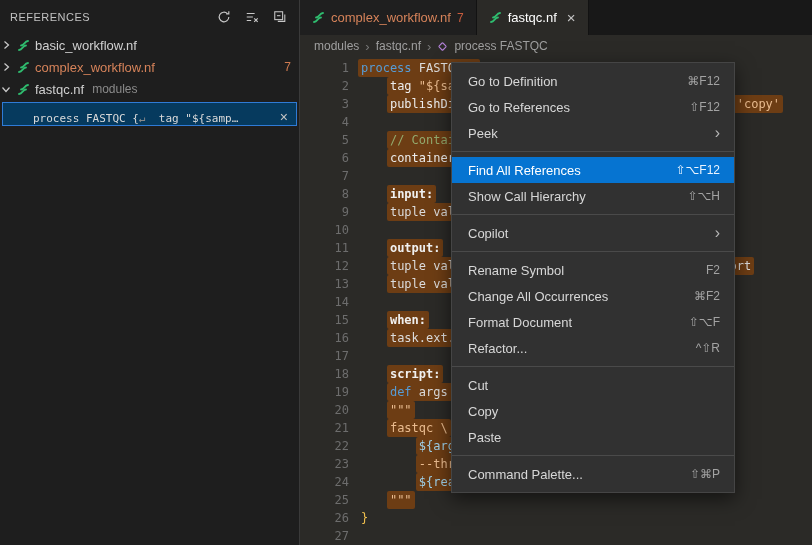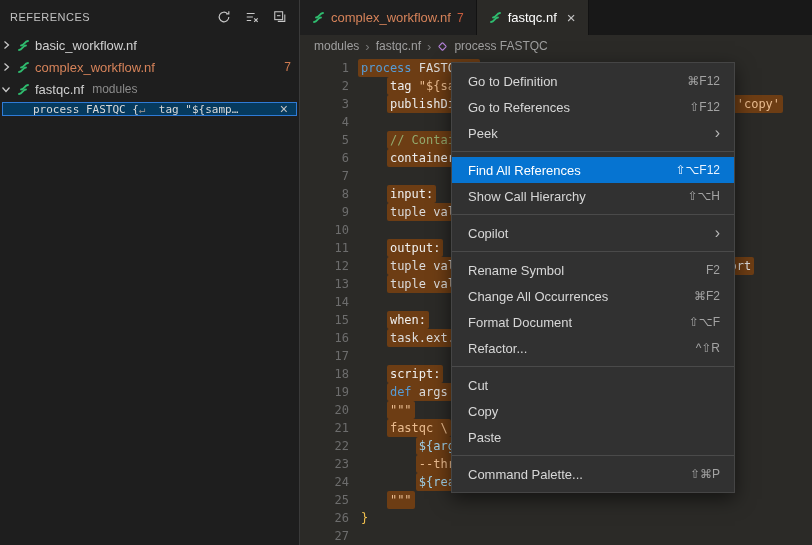--- a/index.html
+++ b/index.html
@@ -13,21 +13,21 @@
   .sb-actions{margin-left:auto;display:flex;gap:10px;align-items:center}
   .sb-action{width:18px;height:18px;display:flex;align-items:center;justify-content:center;border-radius:4px;cursor:pointer}
   .sb-summary{padding:2px 10px 10px;font-size:13px;color:#dadada}
   .tree-row{height:22px;display:flex;align-items:center;padding:0 0;font-size:13px;gap:5px;cursor:pointer}
   .twistie{width:12px;display:flex;justify-content:center;flex:none}
   .nf-icon{display:flex;flex:none}
   .file-label{color:#d0d0d0;white-space:nowrap}
   .file-label.modified{color:#d6835a}
   .file-desc{color:#8b8b8b;font-size:12px;margin-left:3px}
   .row-badge{margin-left:auto;color:#ce7a50;font-size:12px;padding-right:8px}
-  .ref-row{margin:2px 2px 0;height:14px;display:flex;align-items:center;background:#063a5e;border:1px solid #2f7bd6;padding:0 8px 0 30px;font-family:"DejaVu Sans Mono",monospace;font-size:11px;color:#dadada}
+  .ref-row{margin:2px 2px 0;height:24px;display:flex;align-items:flex-end;background:#063a5e;border:1px solid #2f7bd6;padding:0 8px 0 30px;font-family:"DejaVu Sans Mono",monospace;font-size:11px;color:#dadada}
   .ref-row span{white-space:pre}
   .ref-return{color:#8a8a8a}
   .ref-close{margin-left:auto;color:#c5c5c5;font-size:14px;font-family:"Liberation Sans",sans-serif;cursor:pointer}
 
   
   .tabbar{position:absolute;left:300px;top:0;width:512px;height:35px;background:#181818;display:flex}
   .tab{display:flex;align-items:center;gap:6px;padding:0 12px;font-size:13px;background:#1f1f1f;border-right:1px solid #121212;color:#9d9d9d;cursor:pointer}
   .tab.active{background:#2b2a27;color:#fff}
   .tab-label{white-space:nowrap;color:#b5b5b5}
   .tab.active .tab-label{color:#fff}
@@ -40,21 +40,21 @@
   .bc-sep{color:#787878;font-size:13px}
   .bc-item{cursor:pointer;white-space:nowrap}
   .bc-icon{display:flex}
 
   
   .editor{position:absolute;left:300px;top:57px;width:512px;height:488px;background:#2b2a27;padding-top:2px;font-family:"DejaVu Sans Mono",monospace;overflow:hidden}
   .line{display:flex;height:18px}
   .gutter{width:49px;text-align:right;color:#6d6d6d;font-size:12px;line-height:18px;flex:none}
   .lcode{padding-left:12px;font-size:12px;line-height:18px;white-space:pre}
   .m{display:inline-block;height:18px;line-height:18px;vertical-align:top;background:#6d3d14;border-radius:2px;padding:0 3px;margin:0 -3px}
-  .kw{color:#569cd6}.dir{color:#ececec}.lbl{color:#f0f0f0;font-weight:normal}.str{color:#e9bb8f}
+  .kw{color:#569cd6}.dir{color:#ececec}.lbl{color:#f0f0f0;font-weight:bold}.str{color:#e9bb8f}
   .cmt{color:#93aa6e}.pln{color:#dcdcdc}.var{color:#9fd1ea}.brk{color:#f2c14e}
 
   
   .menu{position:absolute;left:451px;top:62px;width:284px;background:#313131;border:1px solid #454545;border-radius:0;box-shadow:0 6px 18px rgba(0,0,0,.55);padding:5px 0;z-index:5}
   .menu-item{height:26px;display:flex;align-items:center;padding:0 14px 0 16px;font-size:13px;color:#d7d7d7;cursor:pointer}
   .menu-item.hl{background:#0674d1;color:#fff}
   .mi-shortcut{margin-left:auto;color:#a3a3a3;font-size:12px}
   .menu-item.hl .mi-shortcut{color:#eaf4ff}
   .mi-arrow{margin-left:auto;color:#b5b5b5;font-size:16px;line-height:1}
   .menu-sep{height:1px;background:#4a4a4a;margin:5px 0}

